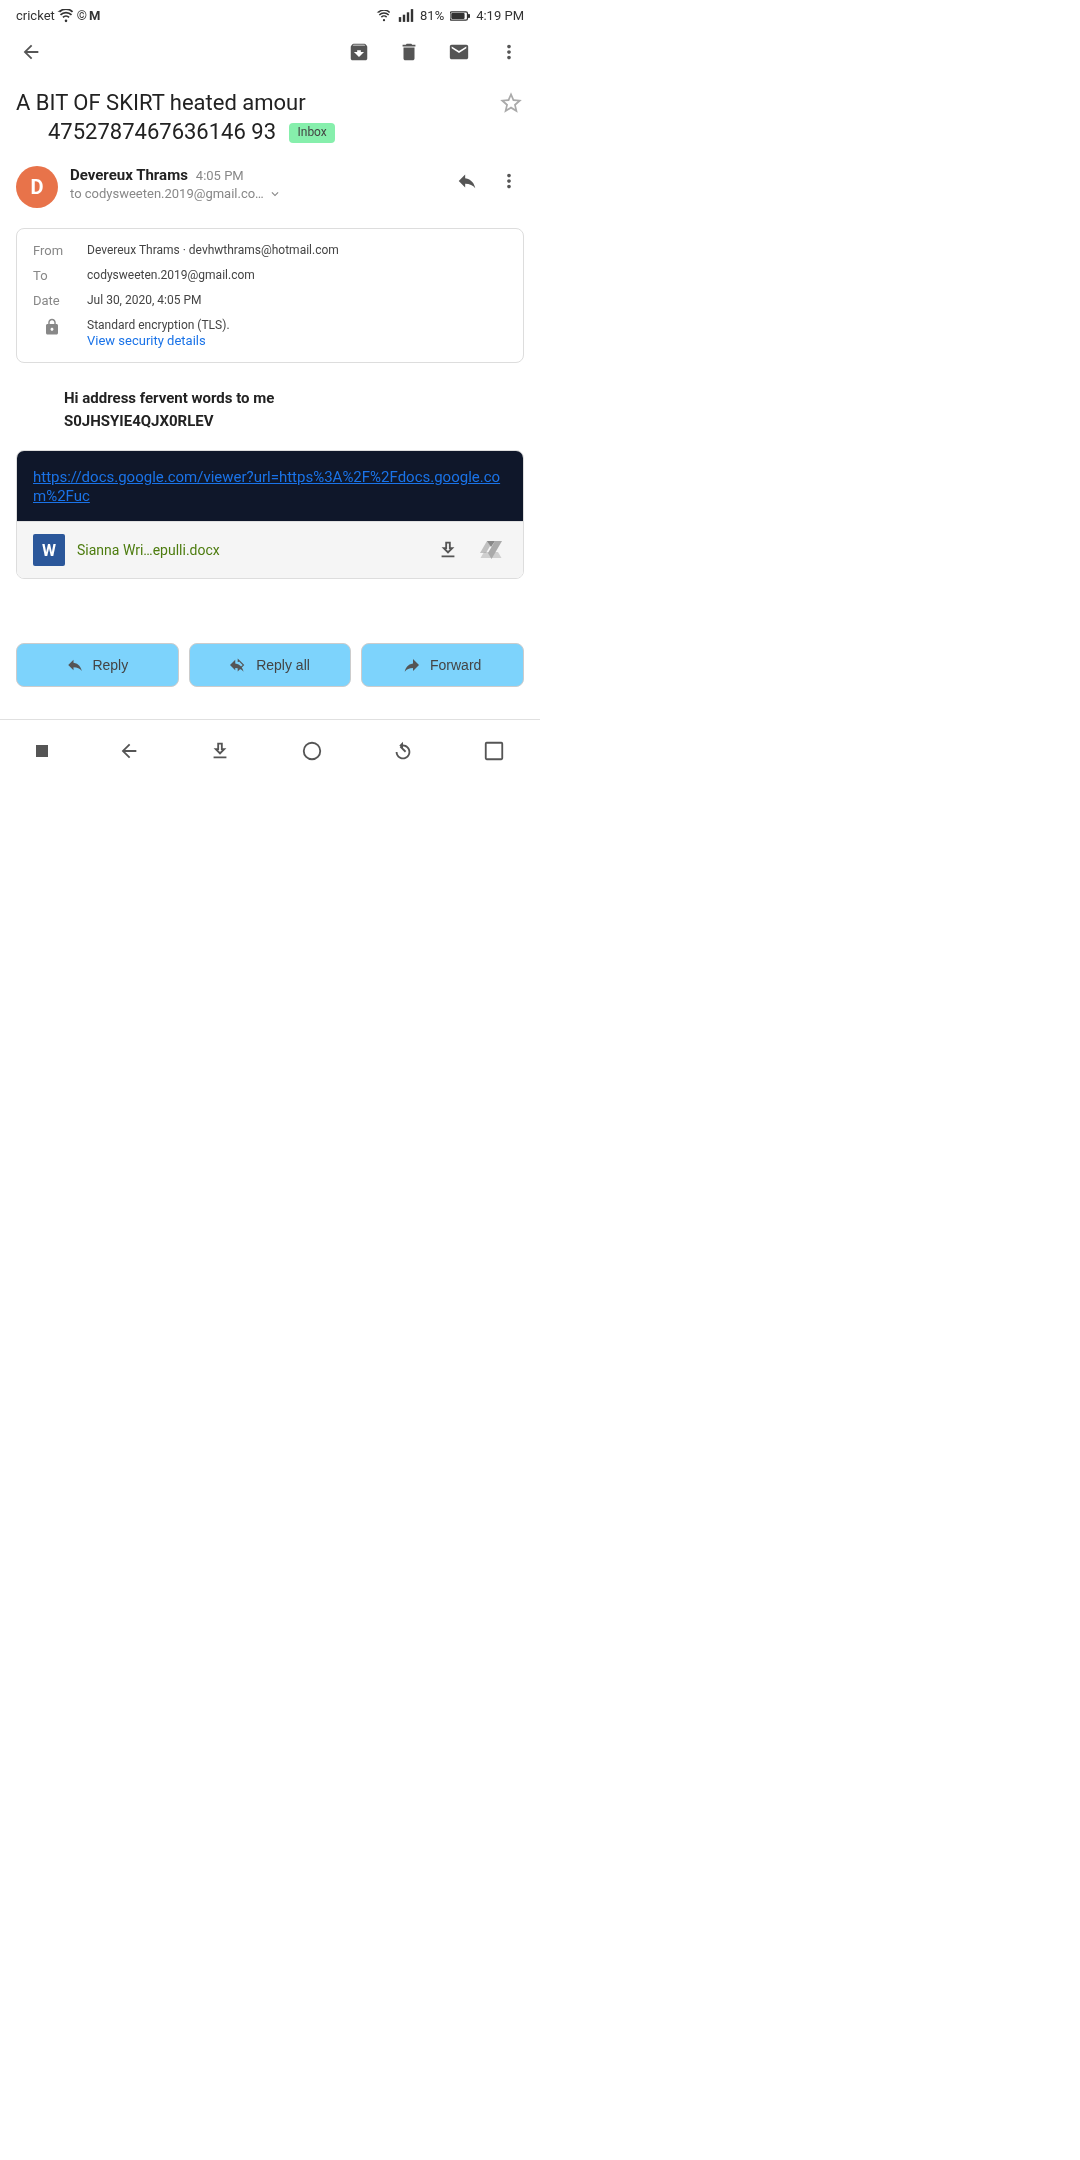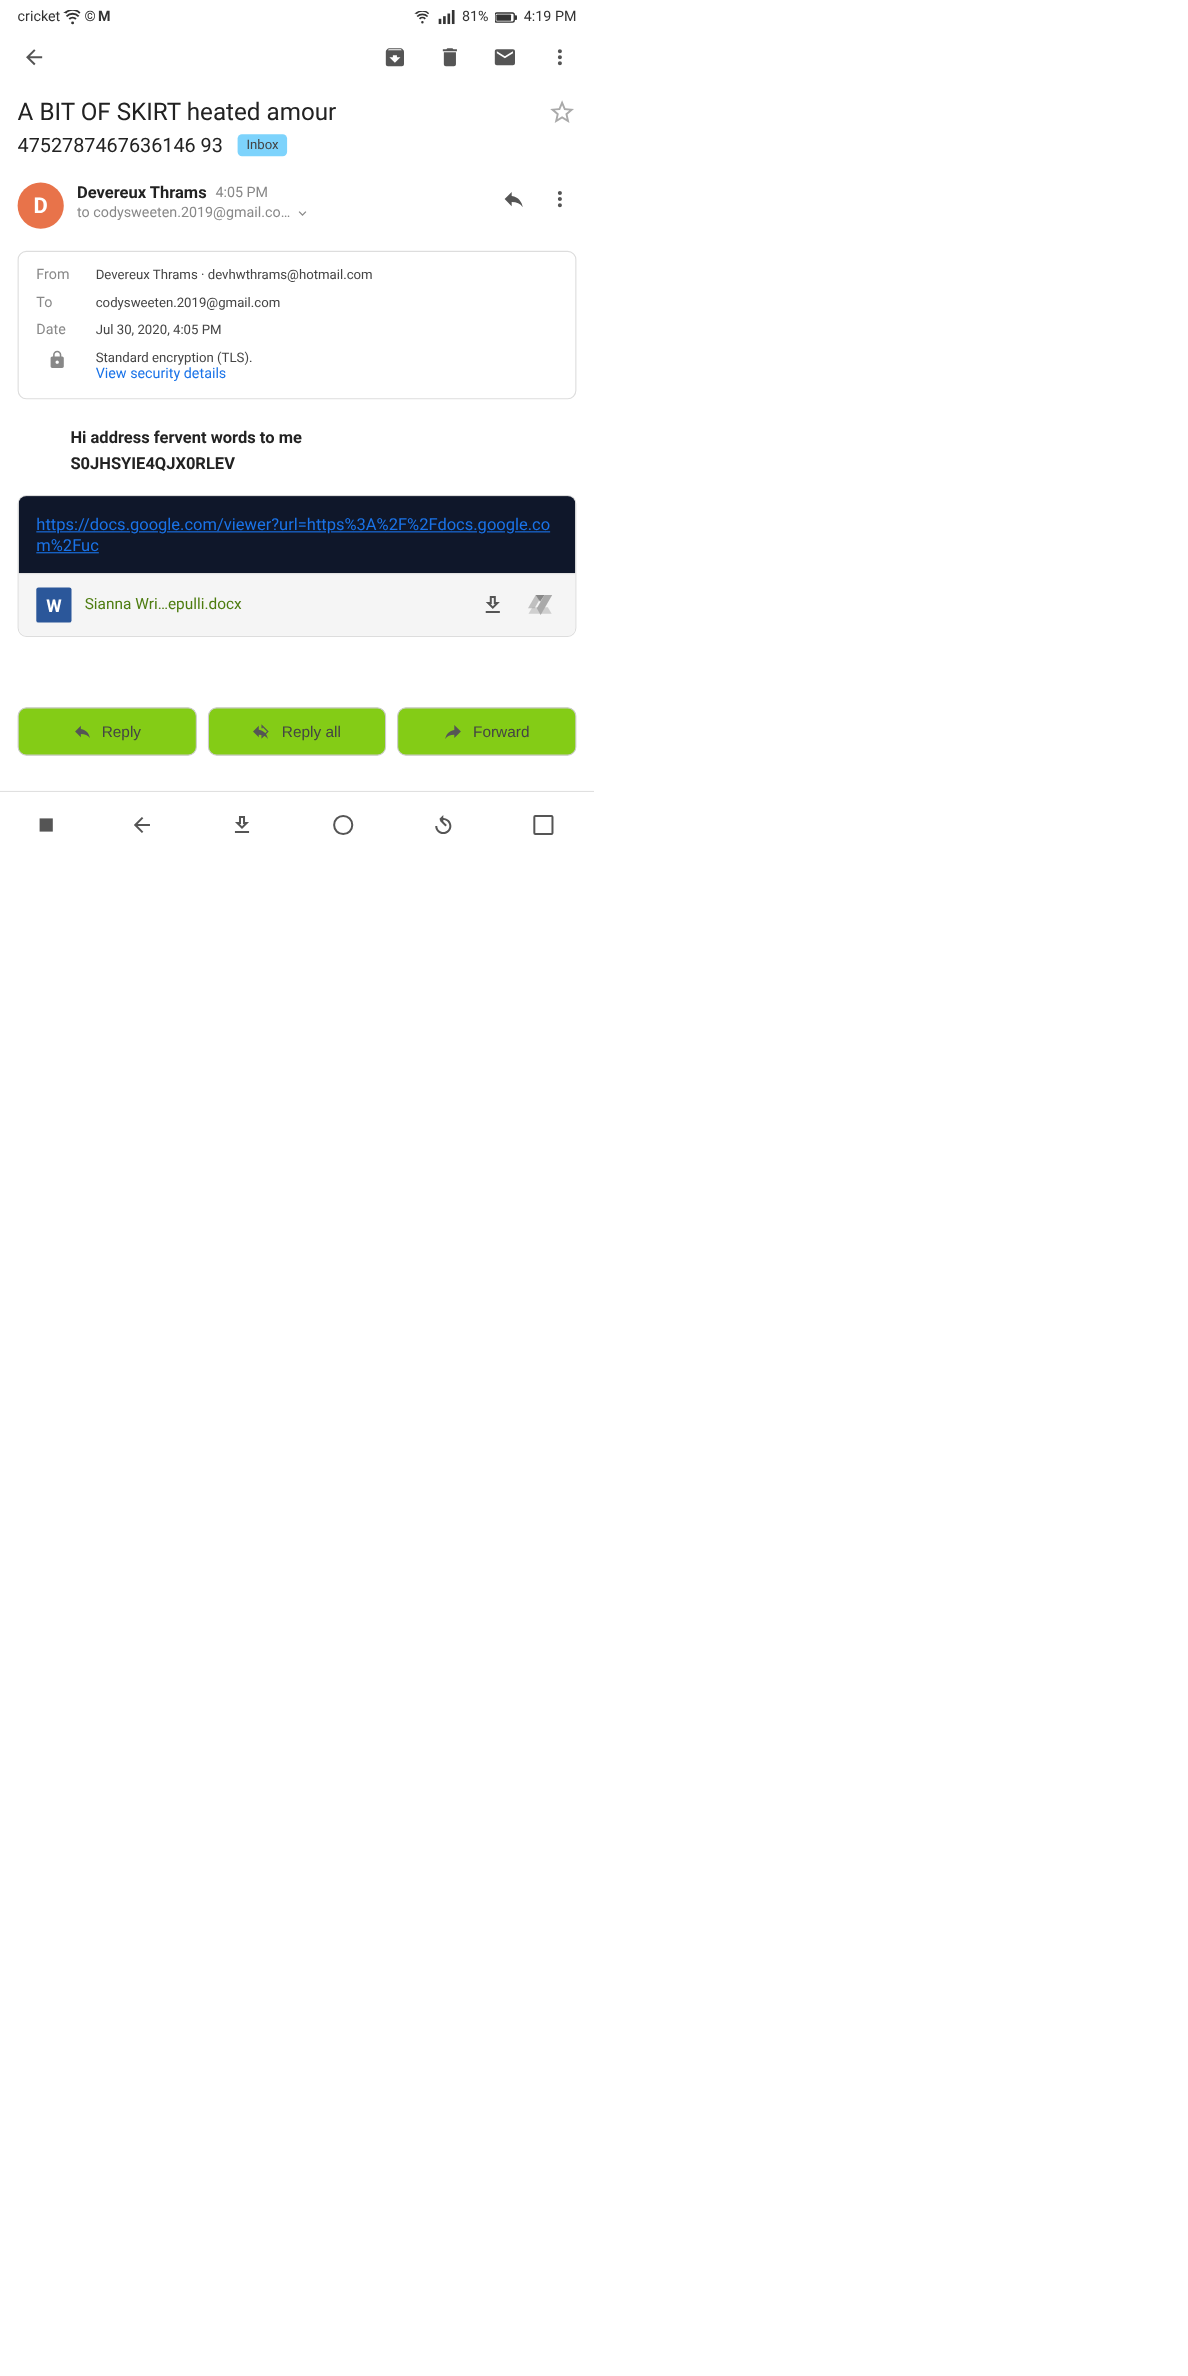--- a/index.html
+++ b/index.html
@@ -52,26 +52,27 @@
       justify-content: space-between;
     }
     .email-title-text {
       flex: 1;
       font-size: 22px;
       font-weight: 400;
       color: #222;
       line-height: 1.3;
     }
     .email-title-number {
-      font-size: 18px;
+      font-size: 22px;
       font-weight: 400;
+      margin-left: 32px;
     }
     .inbox-badge {
       display: inline-block;
-      background: #7dd3fc;
+      background: #86efac;
       color: #444;
       font-size: 12px;
       padding: 2px 8px;
       border-radius: 4px;
       margin-left: 8px;
       vertical-align: middle;
     }
     .star-icon {
       font-size: 22px;
       color: #aaa;
@@ -242,21 +243,21 @@
     }
     .action-btn {
       flex: 1;
       display: flex;
       align-items: center;
       justify-content: center;
       gap: 8px;
       border: 1px solid #ccc;
       border-radius: 8px;
       padding: 12px 6px;
-      background: #84cc16;
+      background: #7dd3fc;
       font-size: 14px;
       color: #444;
       cursor: pointer;
     }
 
     
     .bottom-nav {
       display: flex;
       justify-content: space-around;
       align-items: center;

